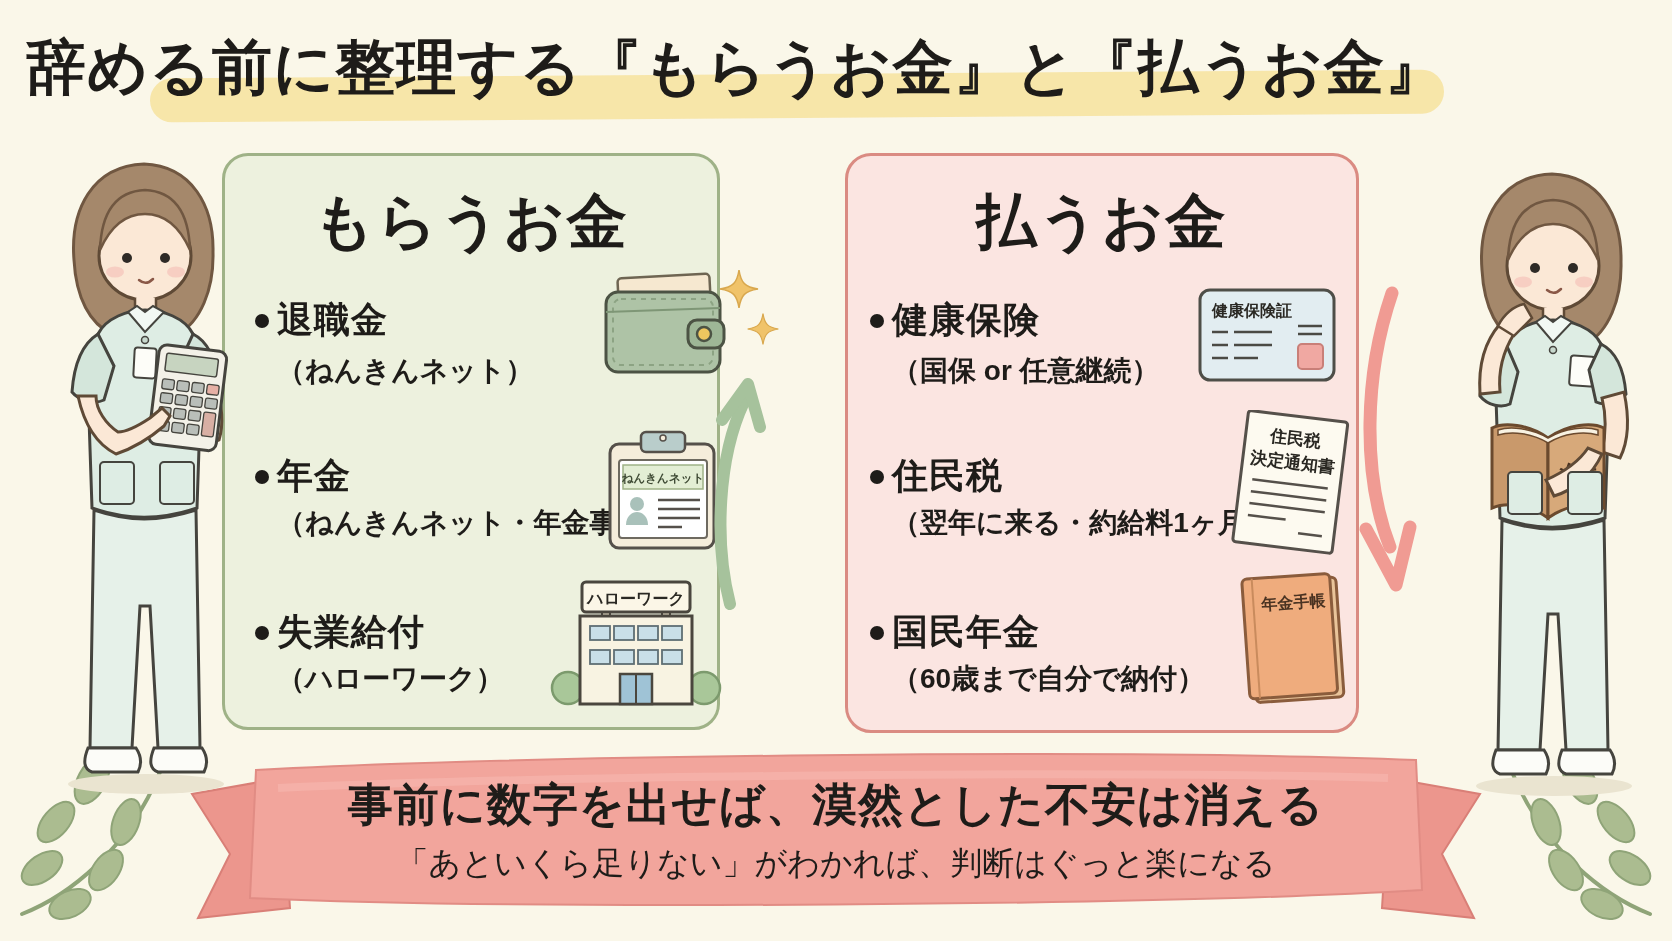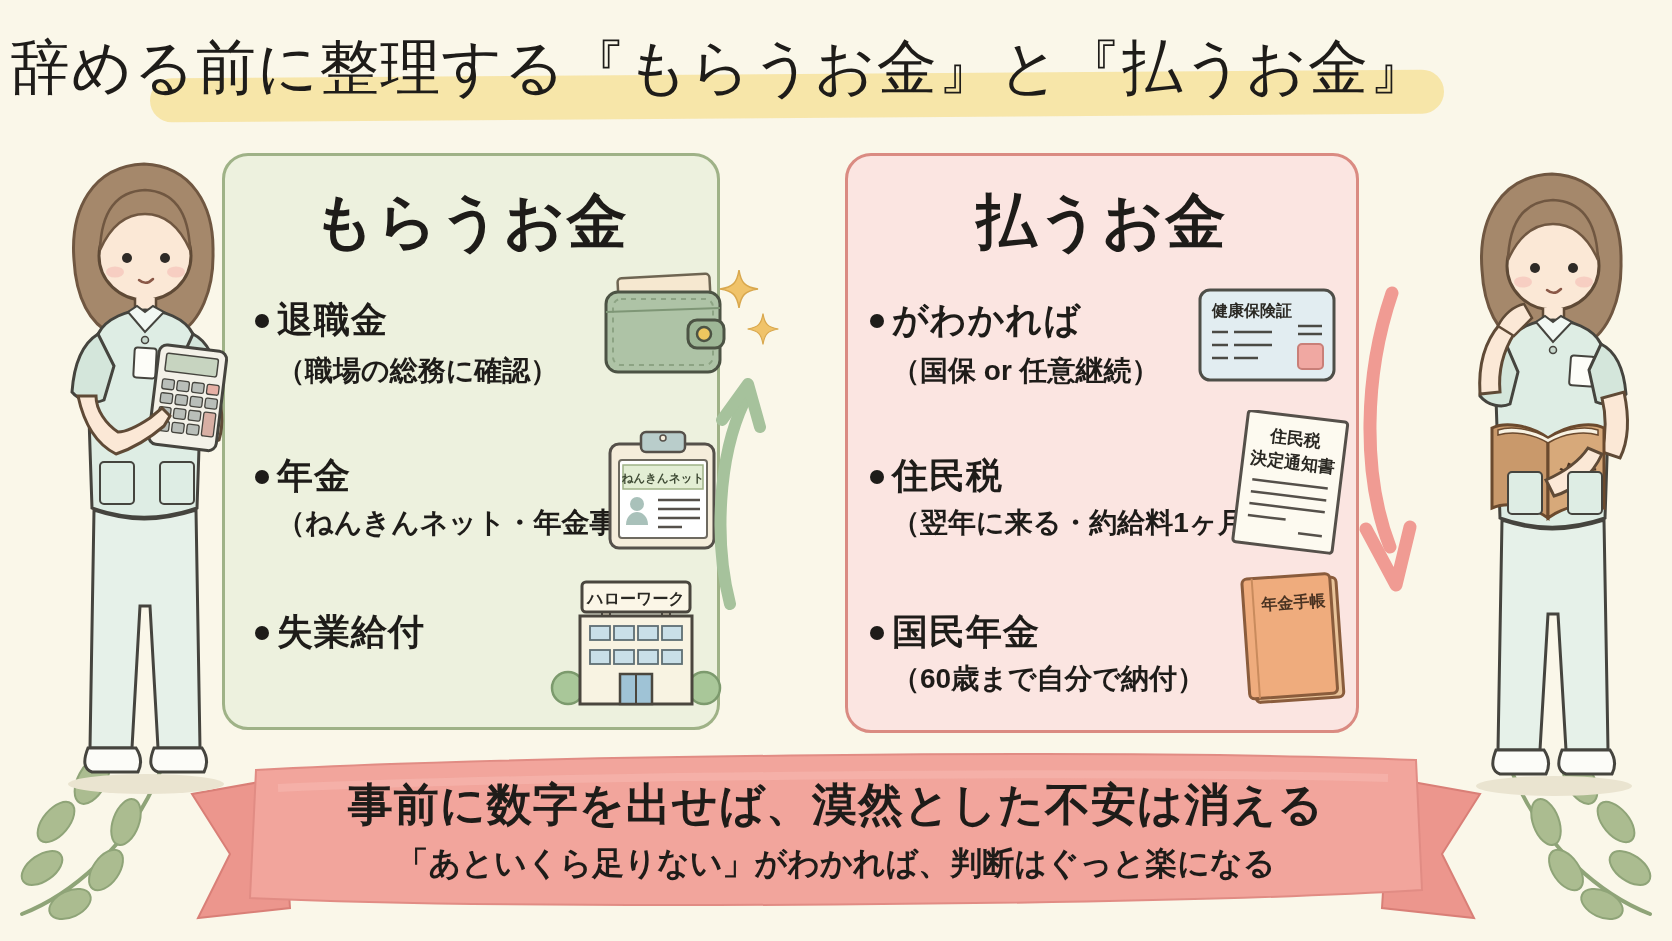--- a/index.html
+++ b/index.html
@@ -10,66 +10,67 @@
     font-family:"Liberation Sans","DejaVu Sans",sans-serif;
     color:#1E1C19;
   }
   .abs{position:absolute;}
   
   .title-highlight{
     left:150px;top:74px;width:1294px;height:44px;border-radius:22px;
     background:#F6E3A2;transform:rotate(-0.4deg);opacity:.9;
   }
   .title{
-    left:0;top:28px;width:1440px;text-align:center;
-    font-size:60px;font-weight:400;letter-spacing:1px;white-space:nowrap;
+    left:16px;top:28px;width:1440px;text-align:center;
+    font-size:60px;font-weight:700;letter-spacing:1px;white-space:nowrap;
   }
   
   .panel{border-radius:26px;border:3px solid;}
   .panel-receive{left:222px;top:153px;width:498px;height:577px;background:#EDF1DE;border-color:#9FB287;}
   .panel-pay{left:845px;top:153px;width:514px;height:580px;background:#FBE5E1;border-color:#DA8B82;}
   .panel-header{
     position:absolute;left:0;top:26px;width:100%;text-align:center;
     font-size:60px;font-weight:900;letter-spacing:2px;
   }
   .bullet{position:absolute;width:14px;height:14px;border-radius:50%;background:#1E1C19;}
   .item-label{position:absolute;font-size:36px;font-weight:900;letter-spacing:1px;white-space:nowrap;}
   .item-note{position:absolute;font-size:28px;font-weight:700;letter-spacing:0px;white-space:nowrap;}
   .r1l{top:140px;} .r1n{top:196px;}
   .r2l{top:296px;} .r2n{top:348px;}
   .r3l{top:452px;} .r3n{top:504px;}
   .col-receive .bullet{left:30px;} .col-receive .item-label,.col-receive .item-note{left:52px;}
   .col-pay .bullet{left:22px;} .col-pay .item-label,.col-pay .item-note{left:44px;}
   .bullet.b1{top:158px;} .bullet.b2{top:314px;} .bullet.b3{top:470px;}
   
   .banner-line1{left:0;top:775px;width:1672px;text-align:center;font-size:45px;font-weight:900;letter-spacing:1px;}
-  .banner-line2{left:0;top:842px;width:1672px;text-align:center;font-size:32px;font-weight:700;}
+  .banner-line2{left:0;top:842px;width:1672px;text-align:center;font-size:32px;font-weight:400;}
   svg text{font-family:"Liberation Sans","DejaVu Sans",sans-serif;}
 </style>
 </head>
 <body>
 
 <div class="canvas">
 
   <div class="abs title-highlight"></div>
   <div class="abs title">辞める前に整理する『もらうお金』と『払うお金』</div>
 
   <div class="abs panel panel-receive col-receive">
     <div class="panel-header">もらうお金</div>
 
     <span class="bullet b1"></span>
     <div class="item-label r1l">退職金</div>
-    <div class="item-note r1n">（職場の総務に確認）</div>
+    <div class="item-note r1n">（ねんきんネット）</div>
 
     <span class="bullet b2"></span>
     <div class="item-label r2l">年金</div>
     <div class="item-note r2n">（ねんきんネット・年金事務所）</div>
 
     <span class="bullet b3"></span>
     <div class="item-label r3l">失業給付</div>
+    <div class="item-note r3n">（ハローワーク）</div>
   </div>
 
   <svg class="abs" style="left:600px;top:268px;" width="132" height="128" viewBox="0 0 132 128">
     <rect x="18" y="8" width="92" height="26" rx="4" fill="#F6E8D0" stroke="#6E6552" stroke-width="2.5" transform="rotate(-3 64 21)"></rect>
     <rect x="6" y="24" width="114" height="80" rx="12" fill="#AEC3A6" stroke="#4C5344" stroke-width="3"></rect>
     <rect x="13" y="31" width="100" height="66" rx="8" fill="none" stroke="#8CA383" stroke-width="2" stroke-dasharray="5 5"></rect>
     <path d="M6,44 L120,40" stroke="#7E9676" stroke-width="2"></path>
     <rect x="88" y="52" width="36" height="28" rx="9" fill="#9EB696" stroke="#4C5344" stroke-width="3"></rect>
     <circle cx="104" cy="66" r="7" fill="#EFC75F" stroke="#4C5344" stroke-width="2.5"></circle>
   </svg>
@@ -120,21 +121,21 @@
 
   <svg class="abs" style="left:700px;top:372px;" width="78" height="240" viewBox="0 0 78 240">
     <path d="M30,232 C14,170 18,85 44,30" fill="none" stroke="#A6C29C" stroke-width="12" stroke-linecap="round"></path>
     <path d="M22,48 L48,12 L60,55" fill="none" stroke="#A6C29C" stroke-width="12" stroke-linecap="round" stroke-linejoin="round"></path>
   </svg>
 
   <div class="abs panel panel-pay col-pay">
     <div class="panel-header">払うお金</div>
 
     <span class="bullet b1"></span>
-    <div class="item-label r1l">がわかれば</div>
+    <div class="item-label r1l">健康保険</div>
     <div class="item-note r1n">（国保 or 任意継続）</div>
 
     <span class="bullet b2"></span>
     <div class="item-label r2l">住民税</div>
     <div class="item-note r2n">（翌年に来る・約給料1ヶ月分）</div>
 
     <span class="bullet b3"></span>
     <div class="item-label r3l">国民年金</div>
     <div class="item-note r3n">（60歳まで自分で納付）</div>
   </div>

